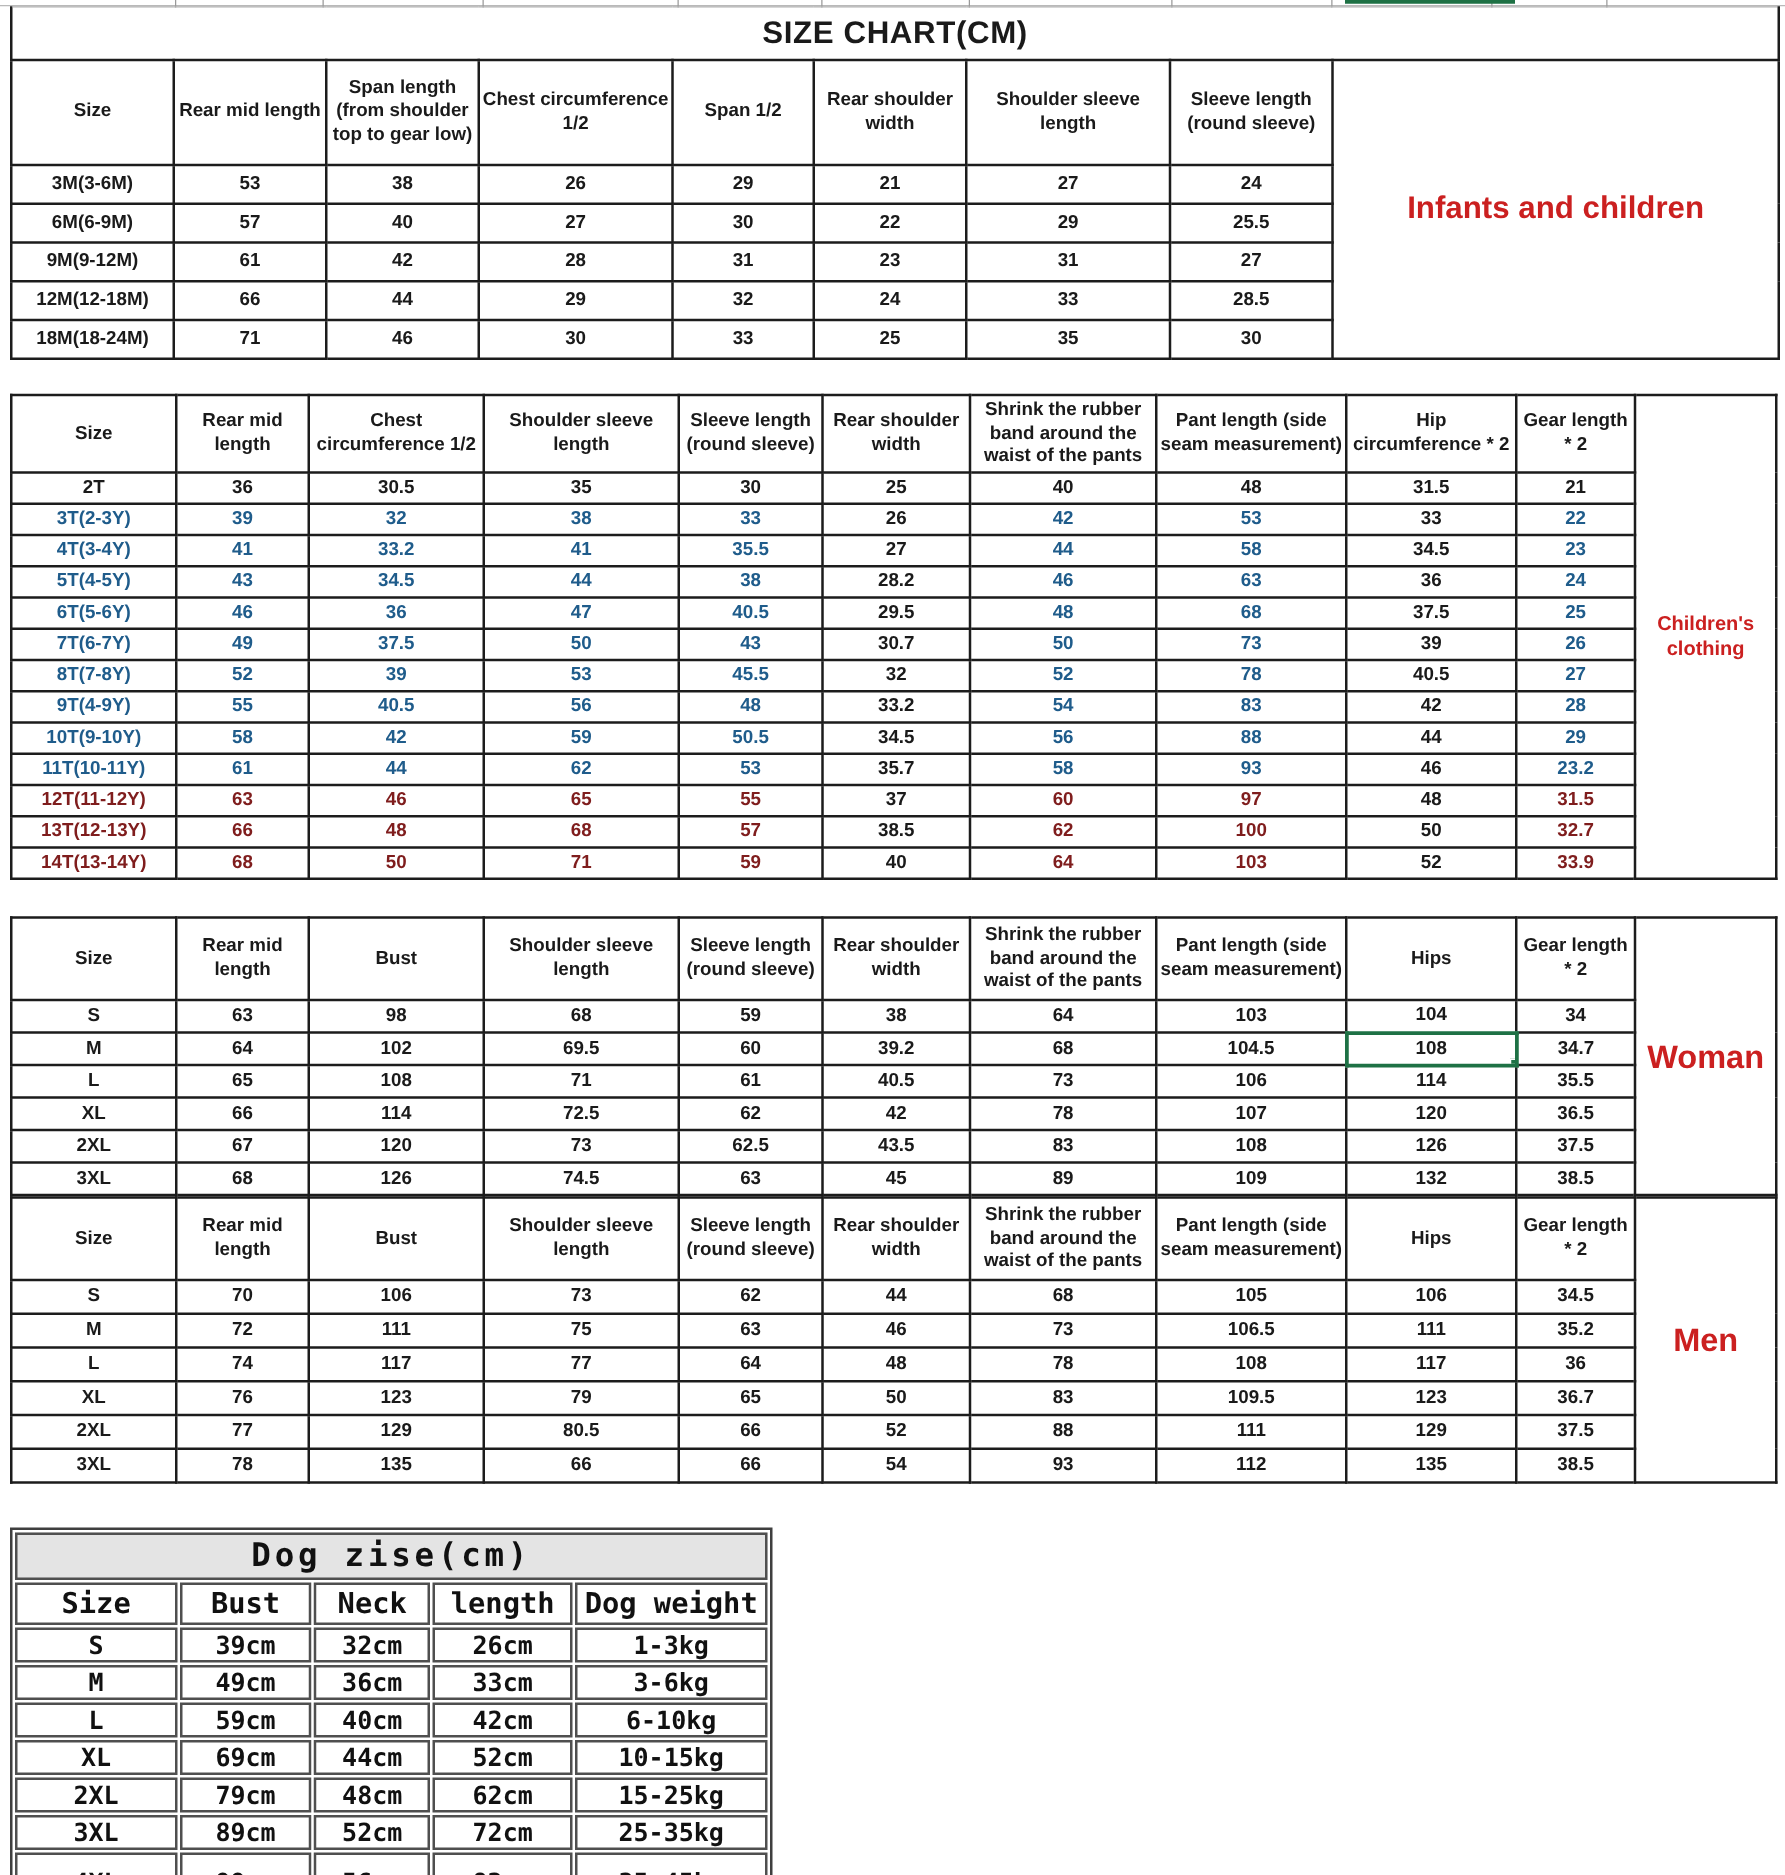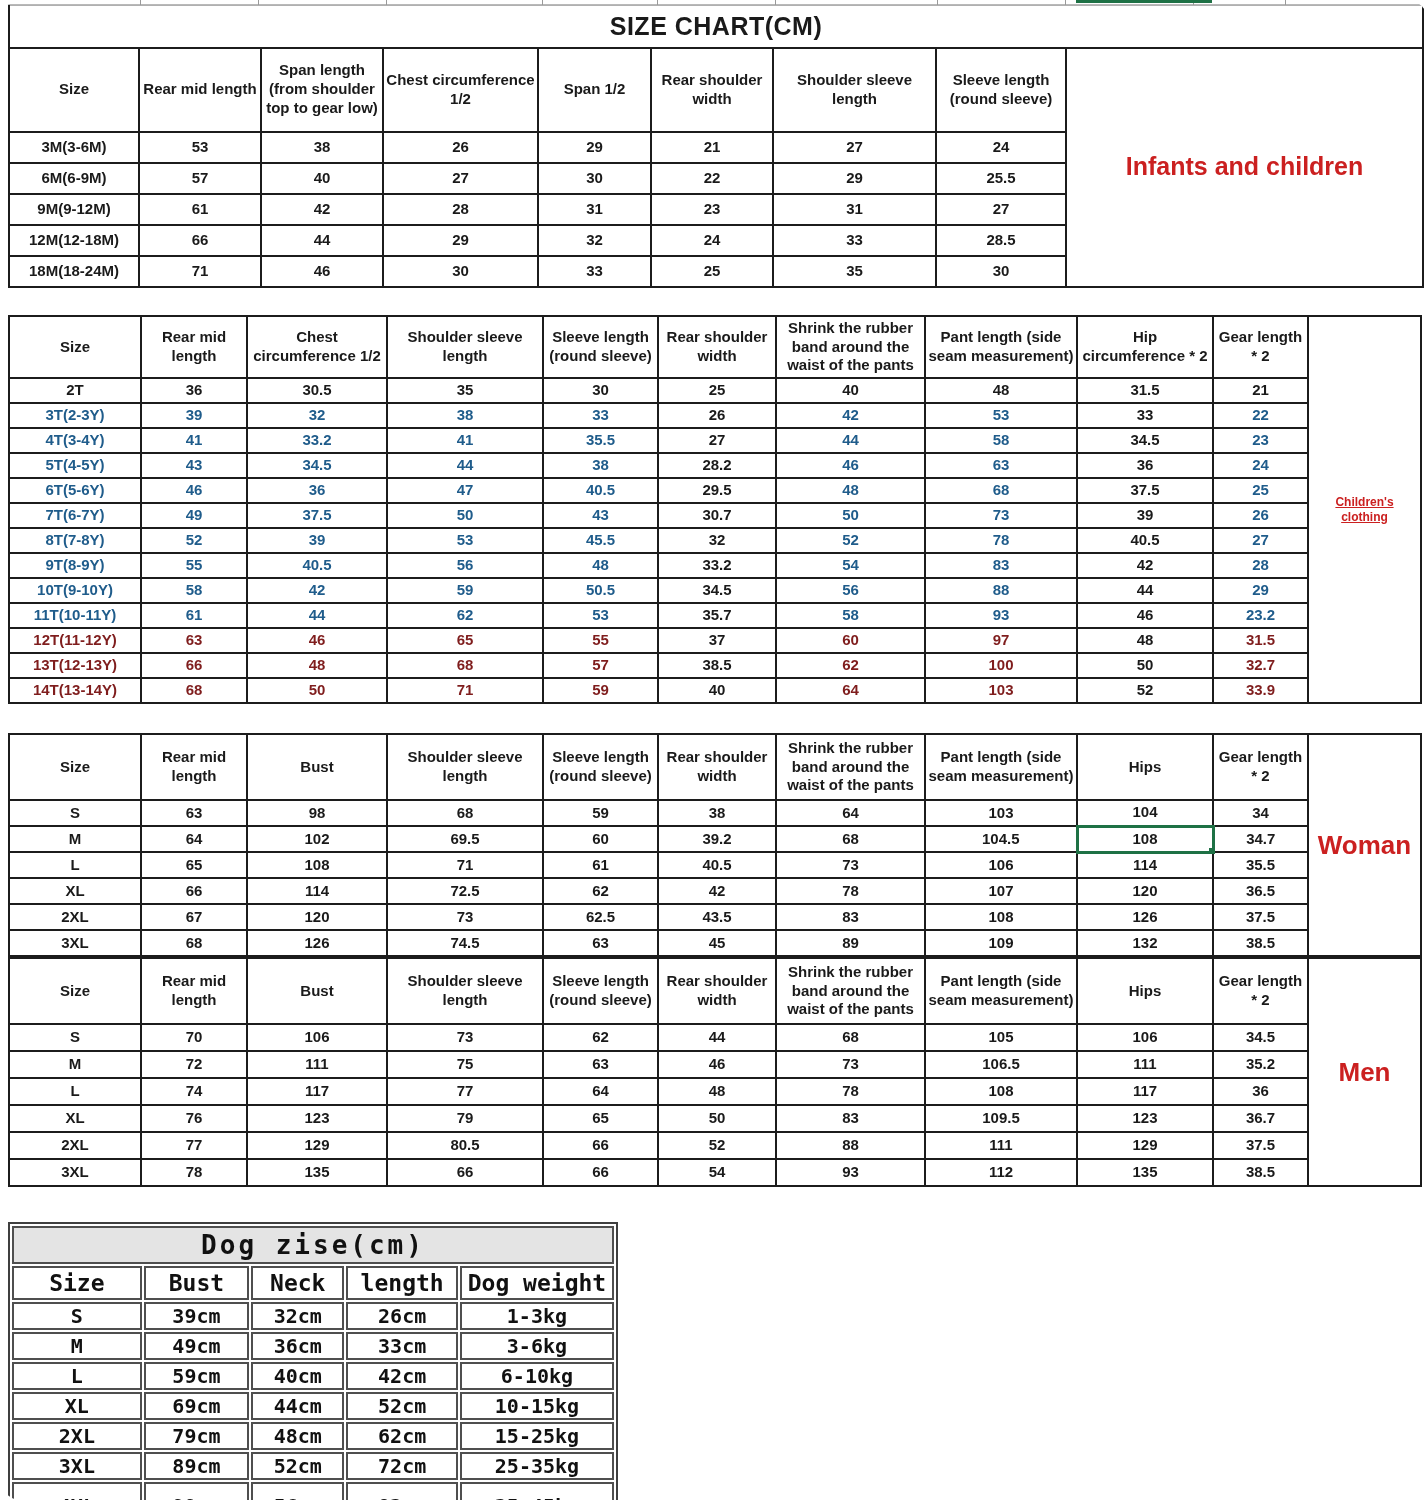--- a/index.html
+++ b/index.html
@@ -1,17 +1,17 @@
 <!DOCTYPE html>
 <html><head>
 <meta charset="utf-8">
 <style>
   html,body{margin:0;padding:0;background:#fff;}
   #canvas{position:relative;width:1428px;height:1500px;background:#ffffff;overflow:hidden;
-          font-family:"Liberation Sans",sans-serif;border-radius:21px;}
+          font-family:"Liberation Sans",sans-serif;}
 
   
   .grid-top{position:absolute;left:0;top:4px;width:1428px;height:0;border-top:1px solid #b9b9b9;}
   .tick{position:absolute;top:0;width:1px;height:6px;background:#9a9a9a;}
   .sel-top{position:absolute;left:1076px;top:0;width:136px;height:3px;background:#1e7145;}
 
   .wrap{position:absolute;}
   #w-infants{left:8px;top:5px;}
   #w-children{left:8px;top:315px;}
   #w-adult{left:8px;top:733px;}
@@ -36,21 +36,21 @@
 
   
   tr.c-blue th,tr.c-blue td{color:#1f5c8b;}
   tr.c-red th,tr.c-red td{color:#7f1d1d;}
   #t-children tr.data-row td:nth-child(6),
   #t-children tr.data-row td:nth-child(9){color:#1a1a1a;}
 
   
   .label-cell{color:#cb2020;font-weight:bold;text-align:center;vertical-align:middle;margin-left:12px;}
   .lbl-infants{font-size:25px;}
-  .lbl-children{font-size:12px;line-height:1.6;text-decoration:underline;}
+  .lbl-children{font-size:16px;line-height:1.6;}
   .lbl-adult{font-size:26px;}
 
   
   .selected-cell{border:3px solid #1e7145 !important;position:relative;}
   .selected-cell::after{content:"";position:absolute;right:-4px;bottom:-4px;width:6px;height:6px;
                         background:#1e7145;border:1px solid #fff;}
 
   
   #t-dog{width:610px;border-collapse:separate;border-spacing:2px;border:2px solid #3f3f3f;
          table-layout:fixed;font-family:"DejaVu Sans Mono",monospace;font-weight:bold;color:#111;}
@@ -269,21 +269,21 @@
             <td class="val">39</td>
             <td class="val">53</td>
             <td class="val">45.5</td>
             <td class="val">32</td>
             <td class="val">52</td>
             <td class="val">78</td>
             <td class="val">40.5</td>
             <td class="val">27</td>
           </tr>
           <tr class="data-row c-blue">
-            <th class="size-cell">9T(8-9Y)</th>
+            <th class="size-cell">9T(4-9Y)</th>
             <td class="val">55</td>
             <td class="val">40.5</td>
             <td class="val">56</td>
             <td class="val">48</td>
             <td class="val">33.2</td>
             <td class="val">54</td>
             <td class="val">83</td>
             <td class="val">42</td>
             <td class="val">28</td>
           </tr>

